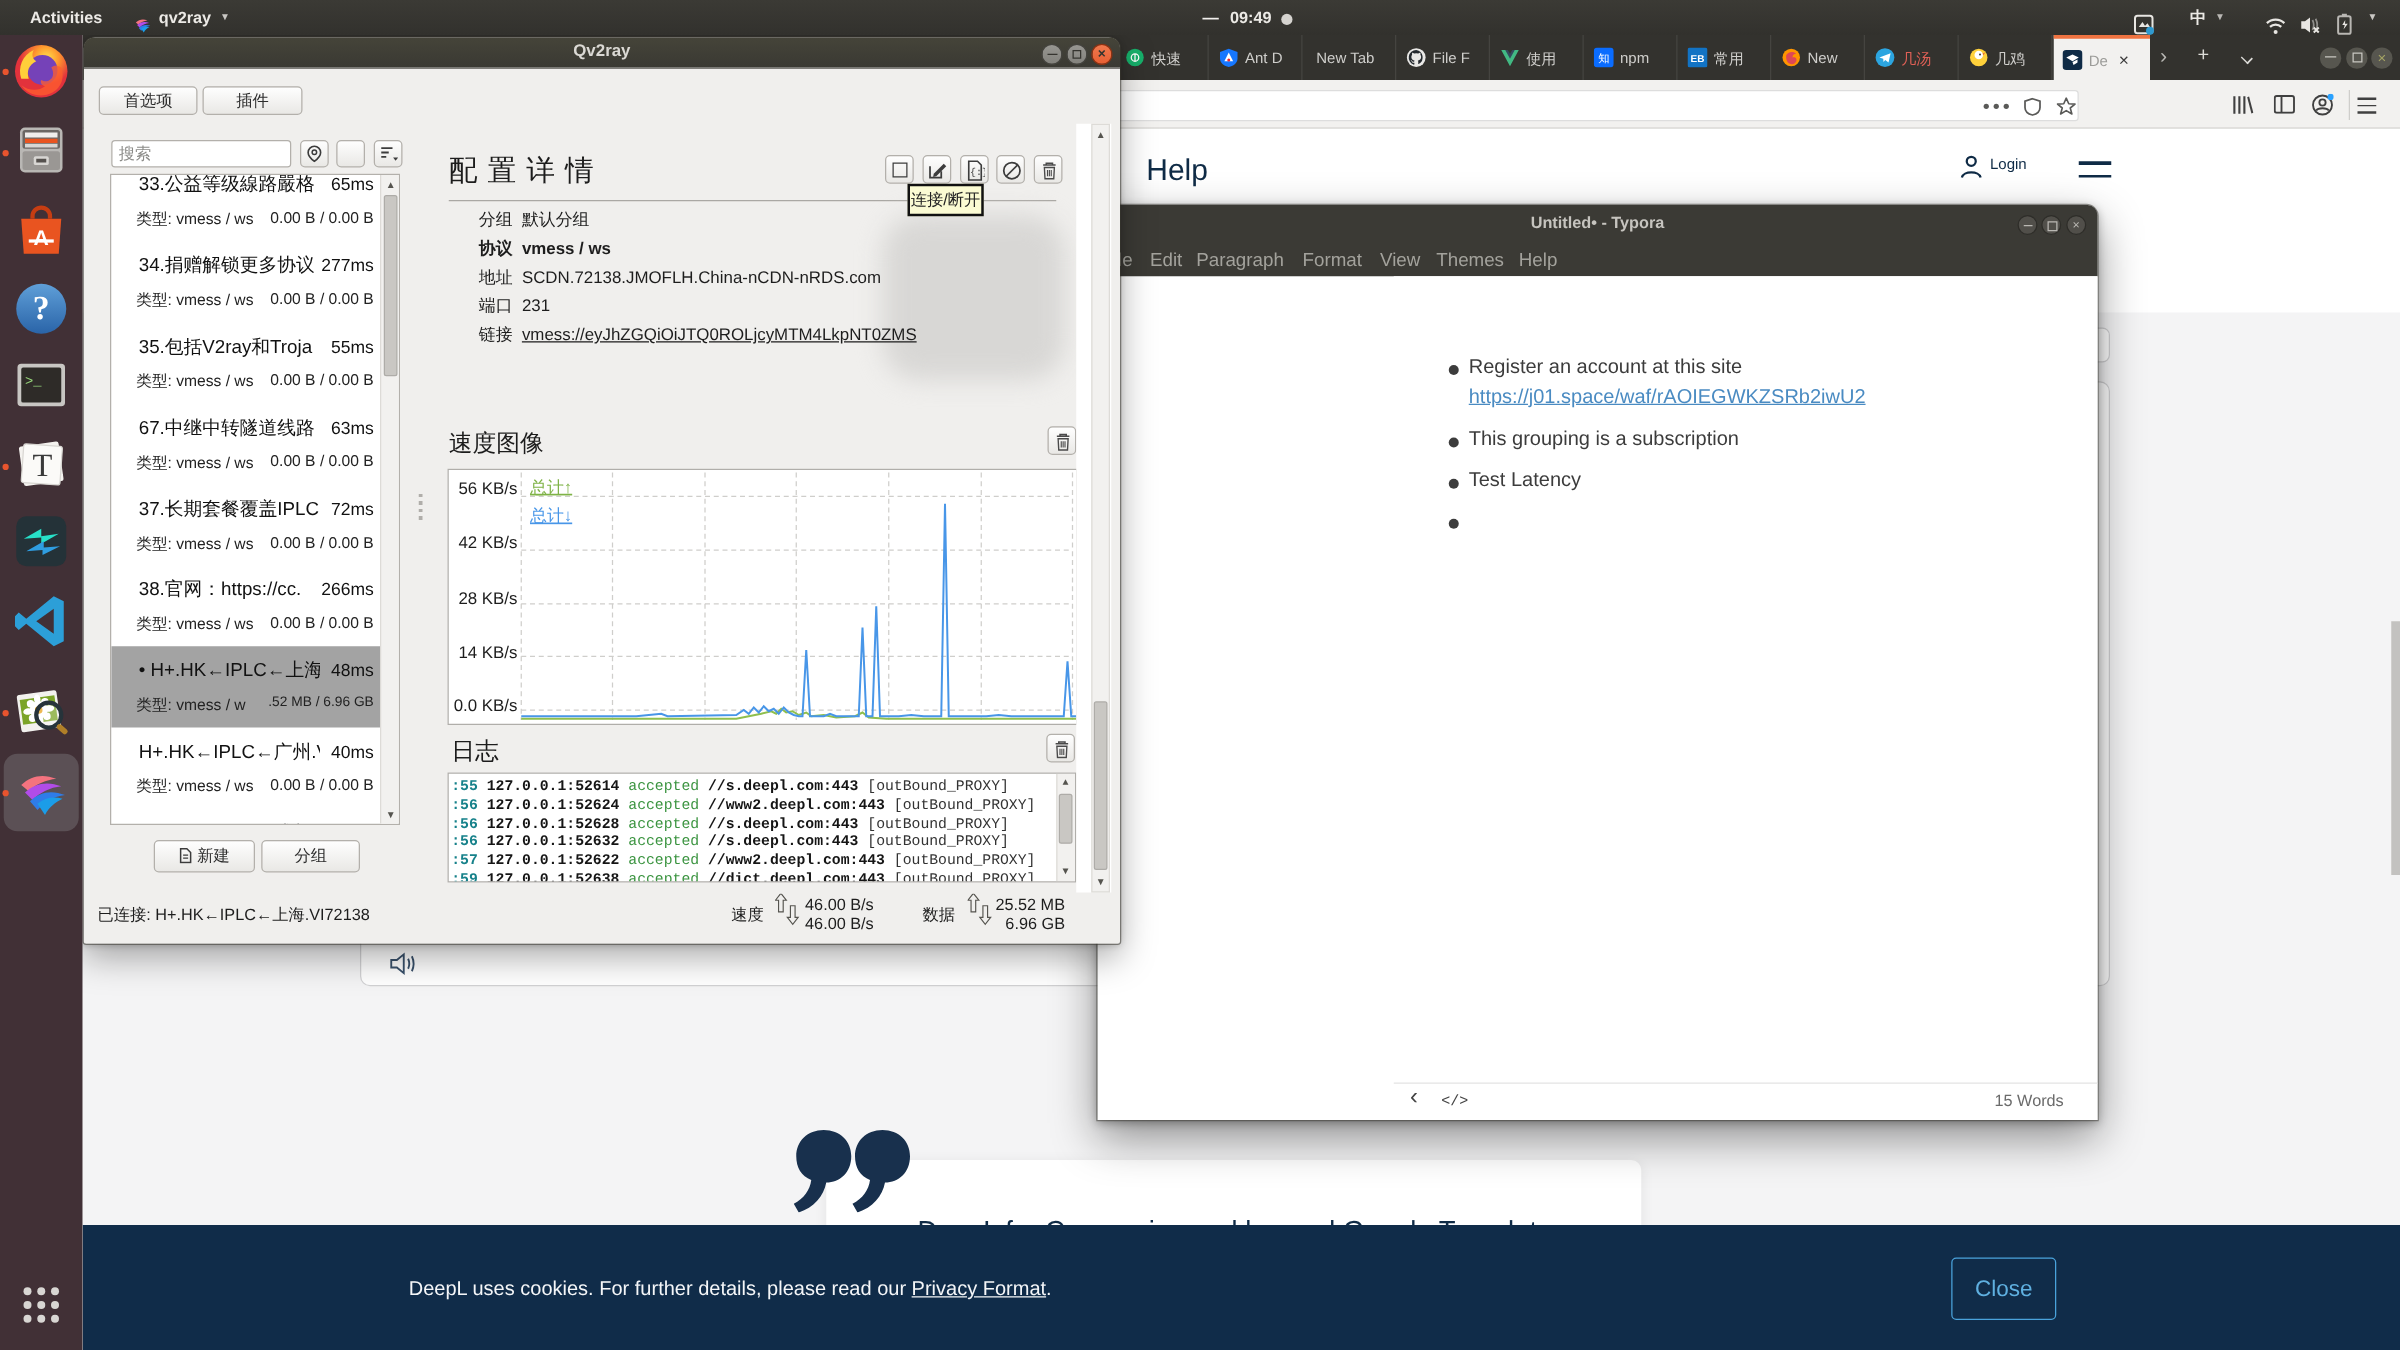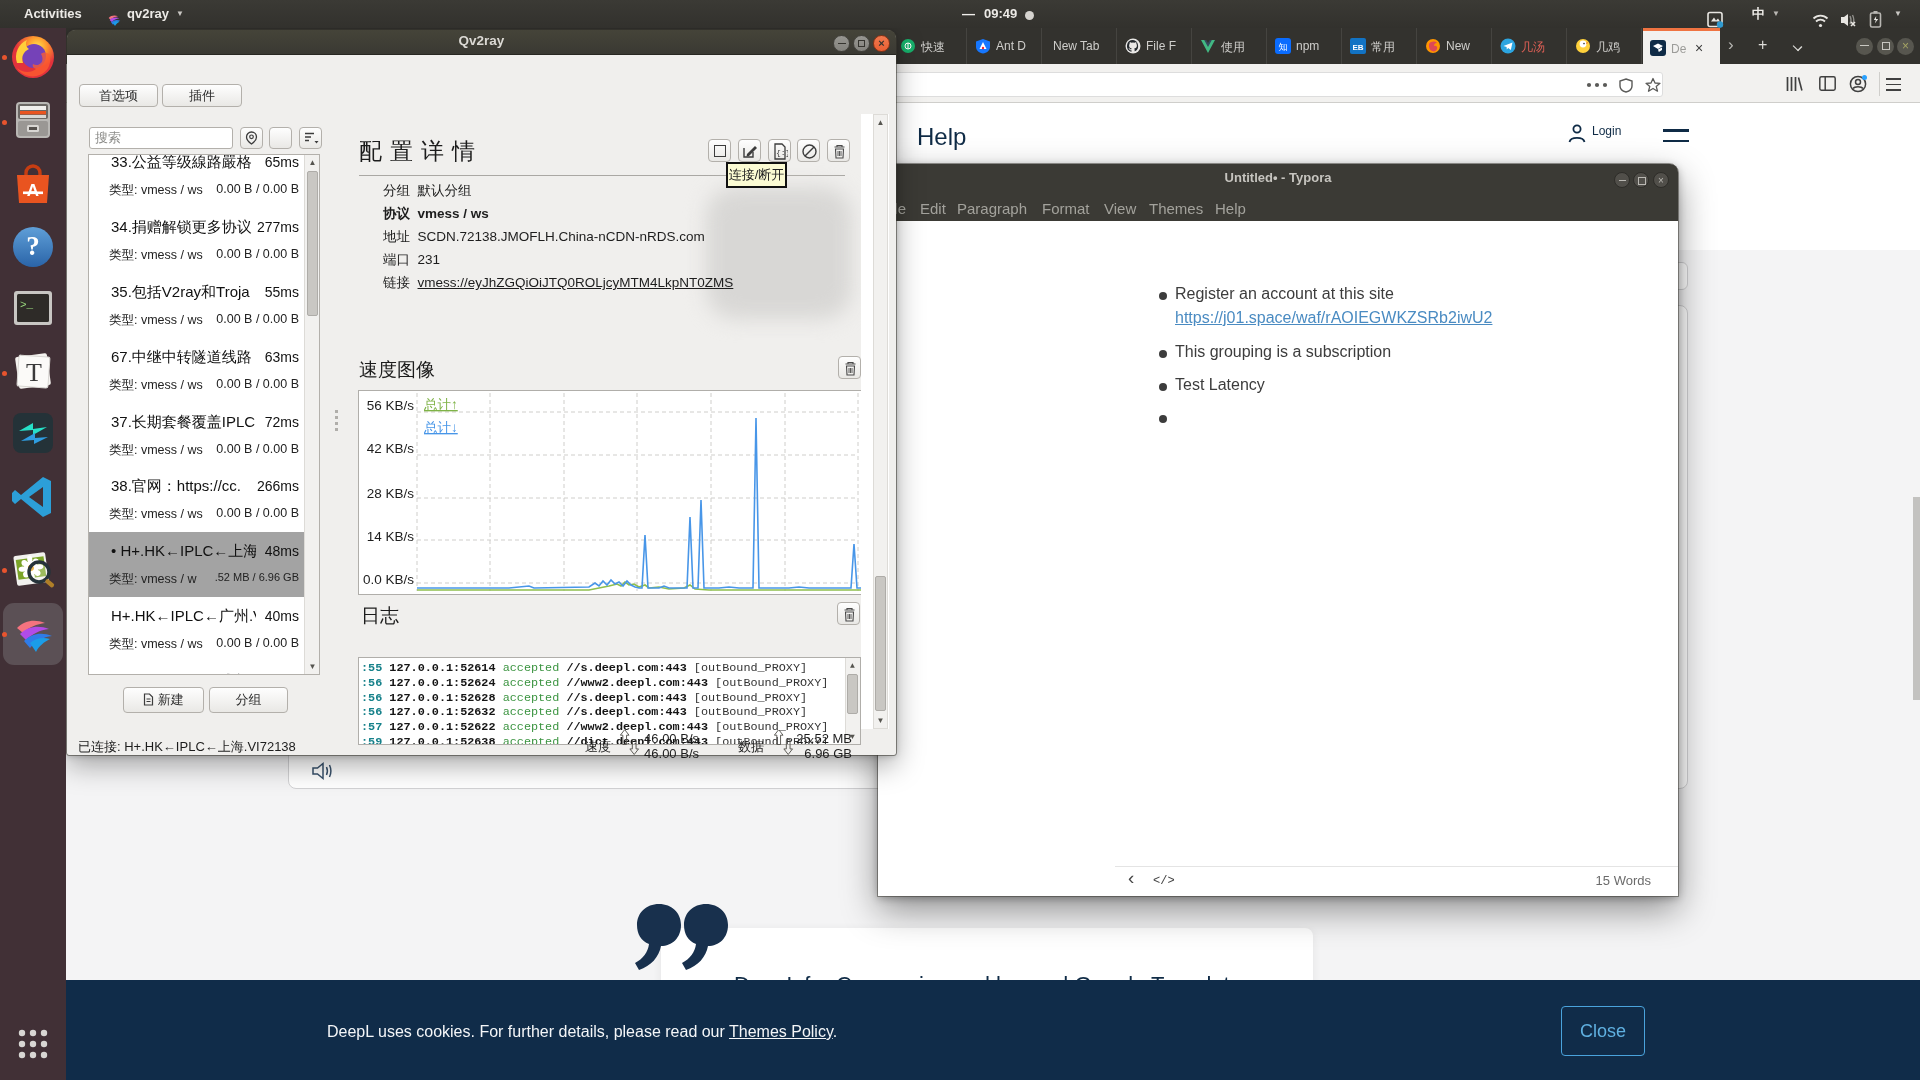--- a/index.html
+++ b/index.html
@@ -189,21 +189,21 @@
 
     <div class="abs" style="left:595px;top:825px;width:652px;height:180px;background:#fff;border-radius:8px;box-shadow:0 2px 10px rgba(0,0,0,.07);"></div>
     <svg class="abs" style="left:569px;top:801px;" width="95" height="66" viewBox="0 0 95 66">
         <g fill="#18304d">
           <path d="M24 0 C37 0 46 9 46 21 C46 34 37 42 26 42 C24 53 16 62 4 66 L0 59 C8 55 13 48 14 40 C6 37 2 30 2 21 C2 9 11 0 24 0 Z"></path>
           <path d="M71 0 C84 0 93 9 93 21 C93 34 84 42 73 42 C71 53 63 62 51 66 L47 59 C55 55 60 48 61 40 C53 37 49 30 49 21 C49 9 58 0 71 0 Z"></path>
         </g>
       </svg>
     <div class="abs navy" style="left:668px;top:869px;font-size:22px;">DeepL for Companies and beyond Google Translate</div>
     <div id="dbanner">
-      <div class="abs" style="left:261px;top:43px;font-size:16px;color:#f4f6f8;">DeepL uses cookies. For further details, please read our <span style="text-decoration:underline;">Themes Policy</span>.</div>
+      <div class="abs" style="left:261px;top:43px;font-size:16px;color:#f4f6f8;">DeepL uses cookies. For further details, please read our <span style="text-decoration:underline;">Privacy Format</span>.</div>
       <div class="abs" style="left:1495px;top:26px;width:84px;height:50px;border:1.5px solid #4aa3dc;border-radius:4px;box-sizing:border-box;color:#5fb0e0;font-size:18px;text-align:center;line-height:48px;">Close</div>
     </div>
     <div class="abs" style="left:1847px;top:394px;width:7px;height:203px;background:#c3c2c0;"></div>
   </div>
 </div>
 
 <div id="typ" class="abs">
   <div id="typhead">
     <div class="abs" style="left:0;top:6px;width:800px;text-align:center;font-weight:bold;font-size:13px;color:#c6c4bf;">Untitled• - Typora</div>
     <div class="wbtn" style="left:736px;top:8px;width:16px;height:16px;background:#514f4a;border:1px solid #2e2d29;">
@@ -244,21 +244,21 @@
   <div id="qvtitle">
     <div class="abs" style="left:0;top:3px;width:829px;text-align:center;font-weight:bold;font-size:13.5px;color:#dbd9d4;">Qv2ray</div>
     <div class="wbtn" style="left:766px;background:linear-gradient(#979691,#83827d);border:1px solid #44433e;">
         <div style="position:absolute;left:3.5px;top:7px;width:8px;height:1.8px;background:#35342f;"></div>
       </div>
     <div class="wbtn" style="left:786px;background:linear-gradient(#979691,#83827d);border:1px solid #44433e;">
         <div style="position:absolute;left:4px;top:4px;width:7px;height:7px;border:1.6px solid #35342f;box-sizing:border-box;"></div>
       </div>
     <div class="wbtn" style="left:806px;background:linear-gradient(#f0794e,#e85f33);border:1px solid #8a3214;color:#35342f;font-size:11px;font-weight:bold;text-align:center;line-height:15px;">×</div>
   </div>
-  <div id="qvbody" class="abs" style="left:0;top:15px;width:723px;height:725px;">
+  <div id="qvbody" class="abs" style="left:0;top:0;width:723px;height:725px;">
     <button class="qbtn" style="left:12px;top:39px;width:79px;height:23px;font-size:13px;font-family:'Liberation Sans';">首选项</button>
     <button class="qbtn" style="left:95px;top:39px;width:80px;height:23px;font-size:13px;font-family:'Liberation Sans';">插件</button>
     <div class="abs" style="left:22px;top:82px;width:144px;height:22px;background:#fff;border:1px solid #b3b0ab;border-radius:3px;box-sizing:border-box;color:#8b8b88;font-size:13px;line-height:20px;padding-left:5px;">搜索</div>
     <div class="qbtn" style="left:173px;top:82px;width:23px;height:22px;"><svg width="13" height="14" style="margin:3px 0 0 4px;" viewBox="0 0 13 14">
           <path d="M6.5 1 C9.3 1 11.5 3.2 11.5 6 C11.5 9.5 6.5 13 6.5 13 C6.5 13 1.5 9.5 1.5 6 C1.5 3.2 3.7 1 6.5 1 Z" fill="none" stroke="#3c3c3c" stroke-width="1.3"></path>
           <circle cx="6.5" cy="5.8" r="1.8" fill="none" stroke="#3c3c3c" stroke-width="1.2"></circle>
         </svg></div>
     <div class="qbtn" style="left:202px;top:82px;width:23px;height:22px;"></div>
     <div class="qbtn" style="left:232px;top:82px;width:23px;height:22px;"><svg width="15" height="13" style="margin:4px 0 0 4px;" viewBox="0 0 15 13">
           <g stroke="#3c3c3c" stroke-width="1.5">
@@ -397,21 +397,21 @@
         <path d="M58 197 L150 197 L170 195 L175 197 L230 196 L236 192 L240 195 L244 190 L248 194 L252 189 L256 193 L260 191 L264 195 L268 190 L272 194 L276 196 L280 197 L283 197 L286 144 L289 197 L300 197 L305 195 L310 197 L328 197 L331 126 L334 197 L339 197 L342 109 L345 197 L360 197 L370 196 L380 197 L394 197 L397 27 L400 197 L430 197 L440 196 L450 197 L492 197 L495 153 L498 197 L502 197" fill="none" stroke="#4896e8" stroke-width="1.6"></path>
       </svg>
     </div>
 
     <div class="chead" style="left:294px;top:558px;">日志</div>
     <div class="qbtn" style="left:770px;top:557px;width:23px;height:23px;"><svg width="15" height="16" style="margin:3px 0 0 4px;" viewBox="0 0 15 16">
           <path d="M2.5 4 H12.5 M5 4 V2.5 H10 V4" fill="none" stroke="#4a4a4a" stroke-width="1.2"></path>
           <path d="M3.5 6 H11.5 L11 15 H4 Z" fill="none" stroke="#4a4a4a" stroke-width="1.1"></path>
           <path d="M6 8 V13 M7.5 8 V13 M9 8 V13" stroke="#4a4a4a" stroke-width=".9"></path>
         </svg></div>
-    <div class="abs" style="left:291px;top:588px;width:503px;height:88px;background:#fff;border:1px solid #b0aeaa;box-sizing:border-box;overflow:hidden;font-family:'Liberation Mono',monospace;font-size:11.8px;white-space:nowrap;margin-top:24px;" id="logbox">
+    <div class="abs" style="left:291px;top:588px;width:503px;height:88px;background:#fff;border:1px solid #b0aeaa;box-sizing:border-box;overflow:hidden;font-family:'Liberation Mono',monospace;font-size:11.8px;white-space:nowrap;" id="logbox">
         <div class="abs" style="left:2px;top:3px;"><span style="color:#16818a;font-weight:bold;">:55</span> <b style="color:#151515;">127.0.0.1:52614</b> <span style="color:#3b9440;">accepted</span> <b style="color:#151515;">//s.deepl.com:443</b> <span style="color:#333;">[outBound_PROXY]</span></div>
         <div class="abs" style="left:2px;top:18px;"><span style="color:#16818a;font-weight:bold;">:56</span> <b style="color:#151515;">127.0.0.1:52624</b> <span style="color:#3b9440;">accepted</span> <b style="color:#151515;">//www2.deepl.com:443</b> <span style="color:#333;">[outBound_PROXY]</span></div>
         <div class="abs" style="left:2px;top:33px;"><span style="color:#16818a;font-weight:bold;">:56</span> <b style="color:#151515;">127.0.0.1:52628</b> <span style="color:#3b9440;">accepted</span> <b style="color:#151515;">//s.deepl.com:443</b> <span style="color:#333;">[outBound_PROXY]</span></div>
         <div class="abs" style="left:2px;top:47px;"><span style="color:#16818a;font-weight:bold;">:56</span> <b style="color:#151515;">127.0.0.1:52632</b> <span style="color:#3b9440;">accepted</span> <b style="color:#151515;">//s.deepl.com:443</b> <span style="color:#333;">[outBound_PROXY]</span></div>
         <div class="abs" style="left:2px;top:62px;"><span style="color:#16818a;font-weight:bold;">:57</span> <b style="color:#151515;">127.0.0.1:52622</b> <span style="color:#3b9440;">accepted</span> <b style="color:#151515;">//www2.deepl.com:443</b> <span style="color:#333;">[outBound_PROXY]</span></div>
         <div class="abs" style="left:2px;top:77px;"><span style="color:#16818a;font-weight:bold;">:59</span> <b style="color:#151515;">127.0.0.1:52638</b> <span style="color:#3b9440;">accepted</span> <b style="color:#151515;">//dict.deepl.com:443</b> <span style="color:#333;">[outBound_PROXY]</span></div>
       <div class="abs" style="left:486px;top:0;width:15px;height:86px;background:#f2f1ef;border-left:1px solid #dddbd7;box-sizing:border-box;">
         <div style="position:absolute;top:1px;left:0;width:13px;height:13px;font-size:8px;color:#55544f;text-align:center;line-height:13px;">▲</div>
         <div style="position:absolute;top:16px;left:1px;width:11px;height:40px;background:#c9c7c3;border:1px solid #aeaca8;border-radius:2px;box-sizing:border-box;"></div>
         <div style="position:absolute;bottom:1px;left:0;width:13px;height:13px;font-size:8px;color:#55544f;text-align:center;line-height:13px;">▼</div>

